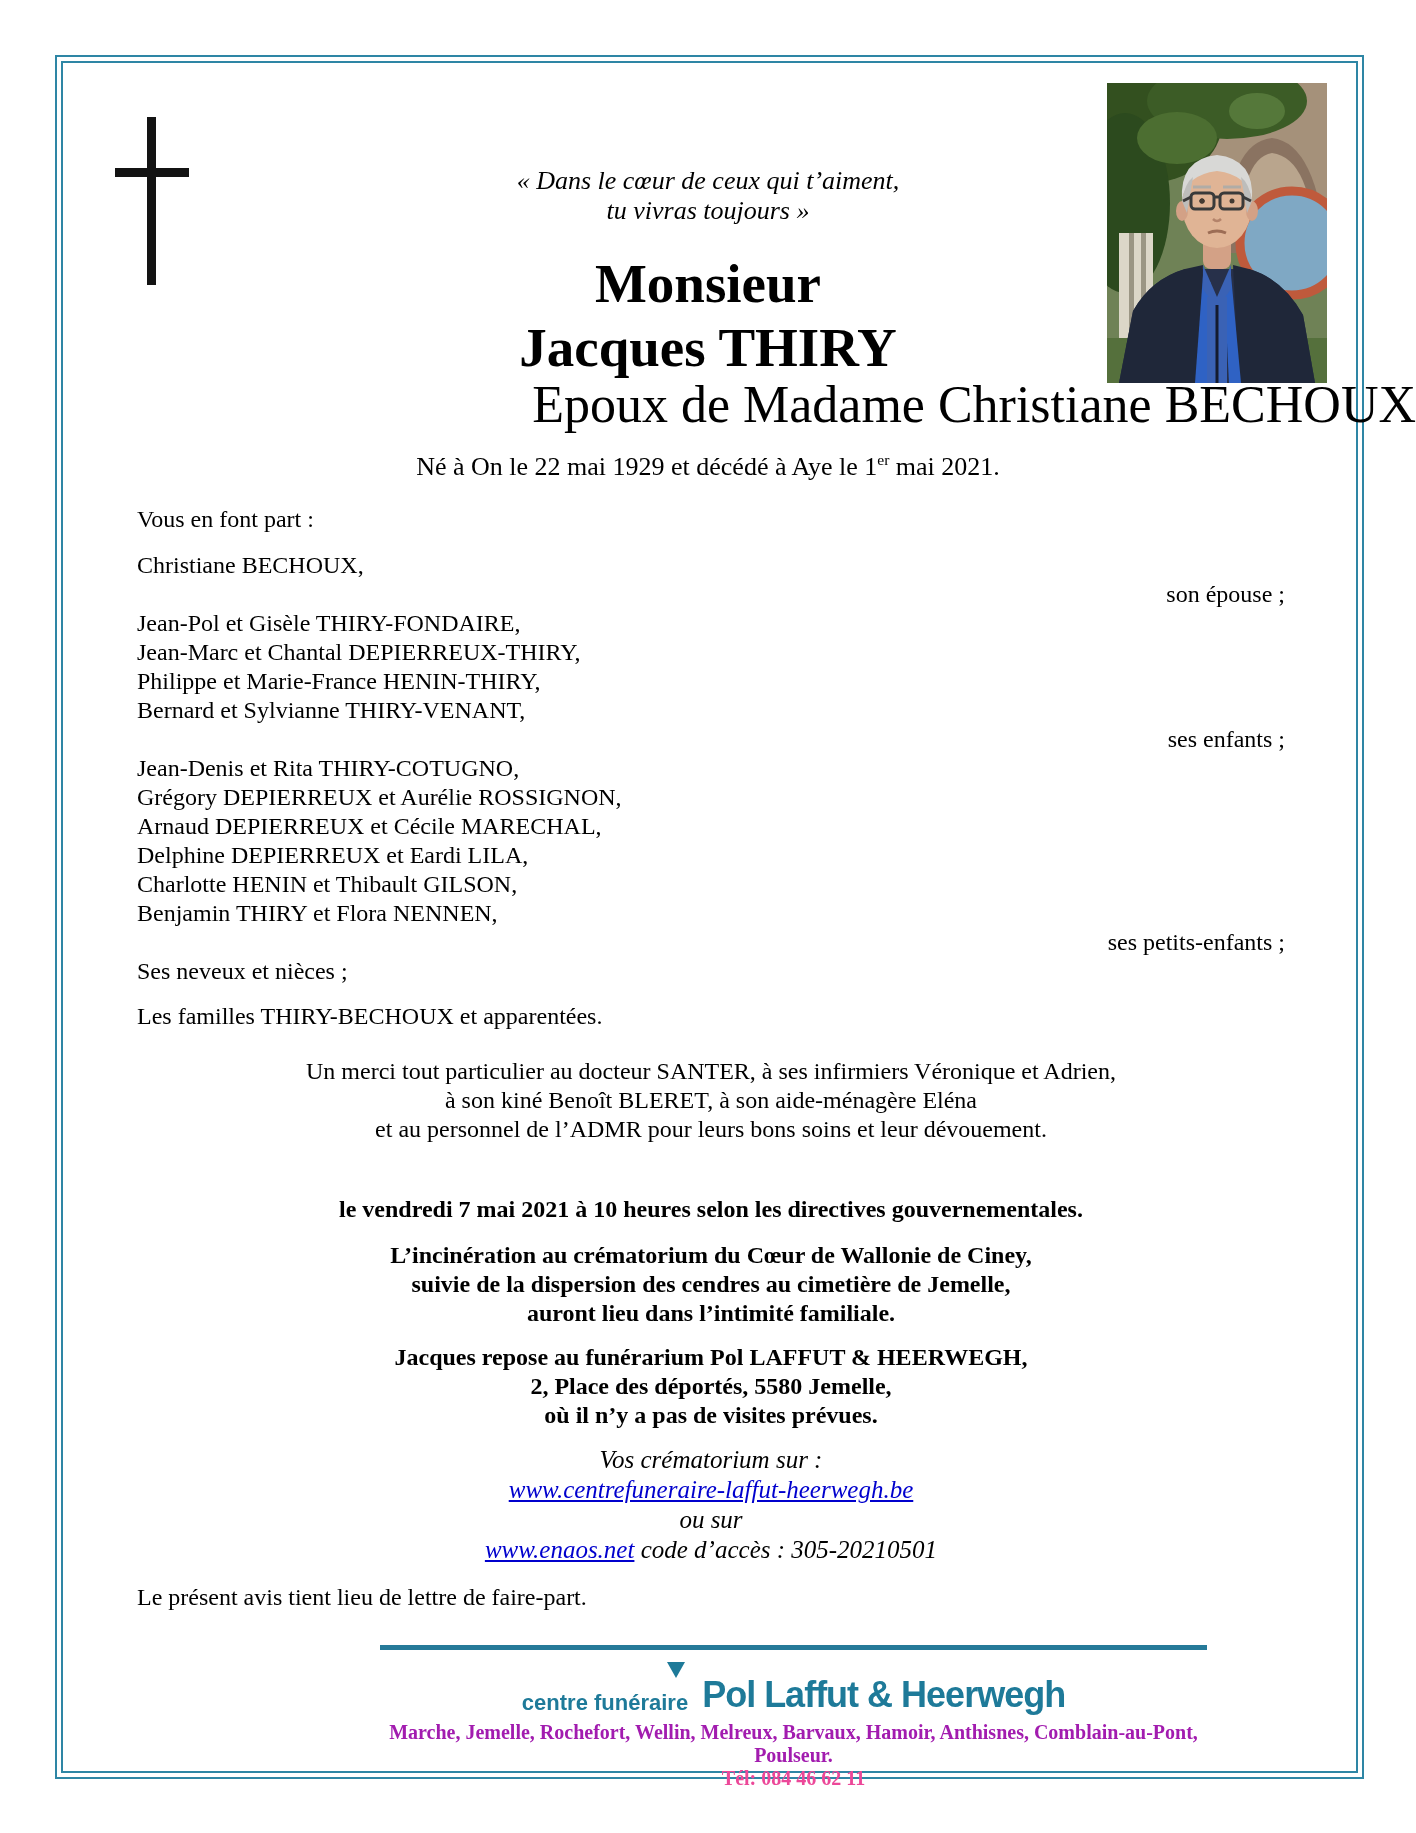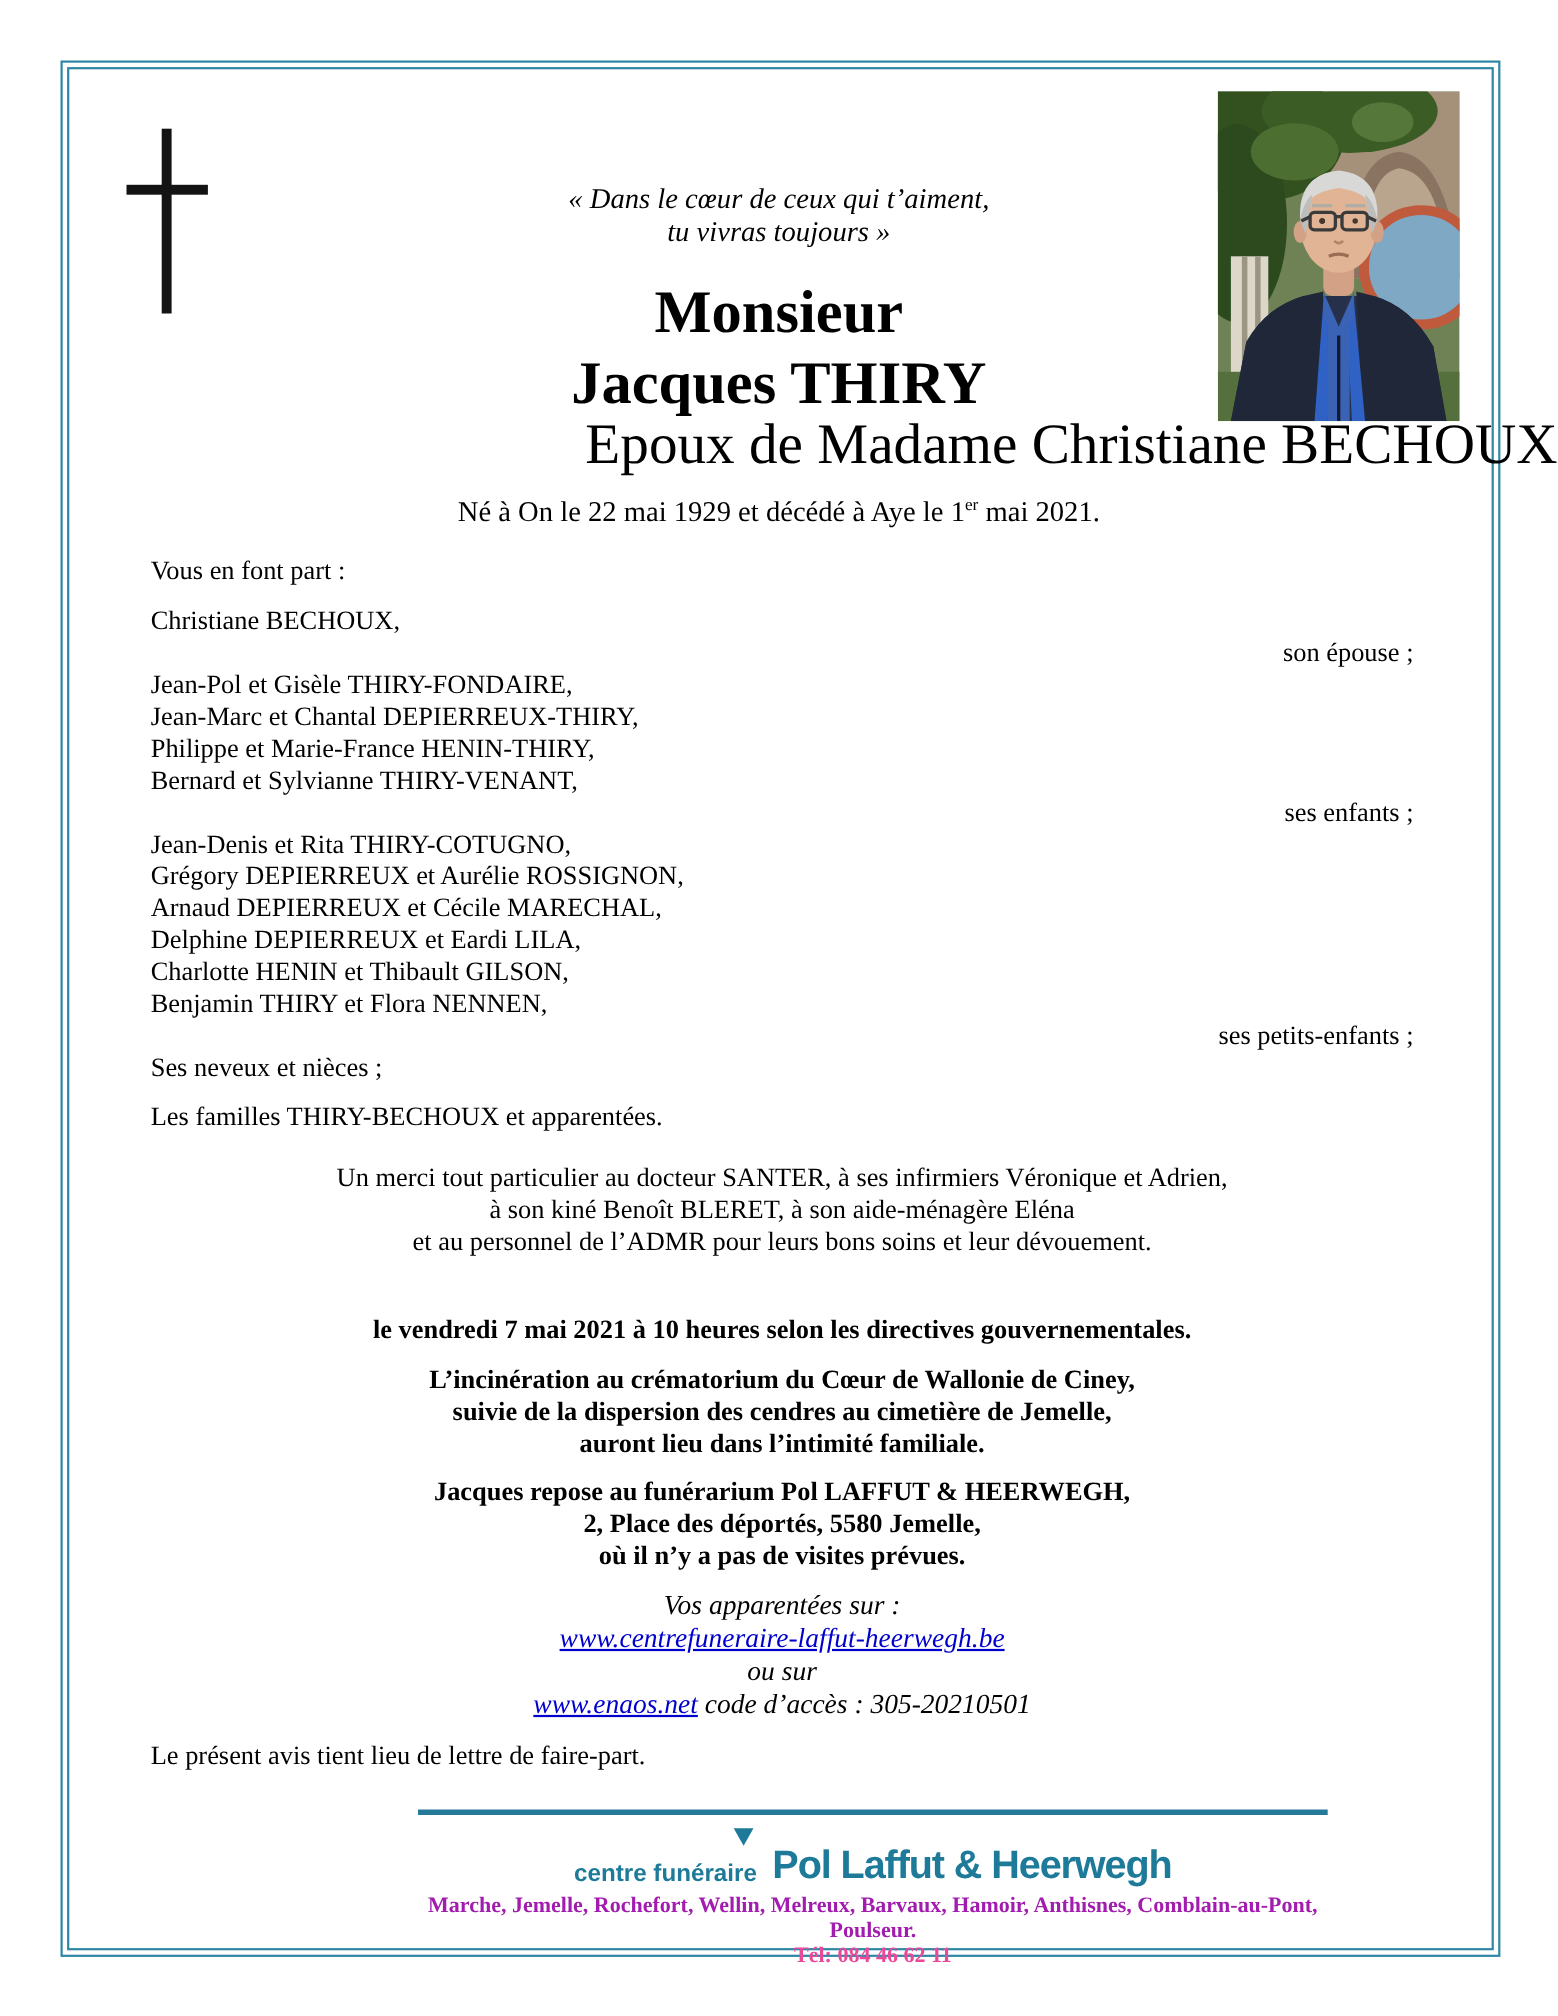--- a/index.html
+++ b/index.html
@@ -170,21 +170,21 @@
       <span>L’incinération au crématorium du Cœur de Wallonie de Ciney,</span><br>
       <span>suivie de la dispersion des cendres au cimetière de Jemelle,</span><br>
       <span>auront lieu dans l’intimité familiale.</span>
     </p>
     <p class="p-repose bold">
       <span>Jacques repose au funérarium Pol LAFFUT &amp; HEERWEGH,</span><br>
       <span>2, Place des déportés, 5580 Jemelle,</span><br>
       <span>où il n’y a pas de visites prévues.</span>
     </p>
     <p class="p-condol">
-      <span>Vos apparentées sur :</span><br>
+      <span>Vos crématorium sur :</span><br>
       <a class="doclink" href="#">www.centrefuneraire-laffut-heerwegh.be</a><br>
       <span>ou sur</span><br>
       <span><a class="doclink" href="#">www.enaos.net</a><span> code d’accès : 305-20210501</span></span>
     </p>
     <p class="p-notice">Le présent avis tient lieu de lettre de faire-part.</p>
   </div>
 
   <div class="footer-rule"></div>
 
   <div class="footer">

